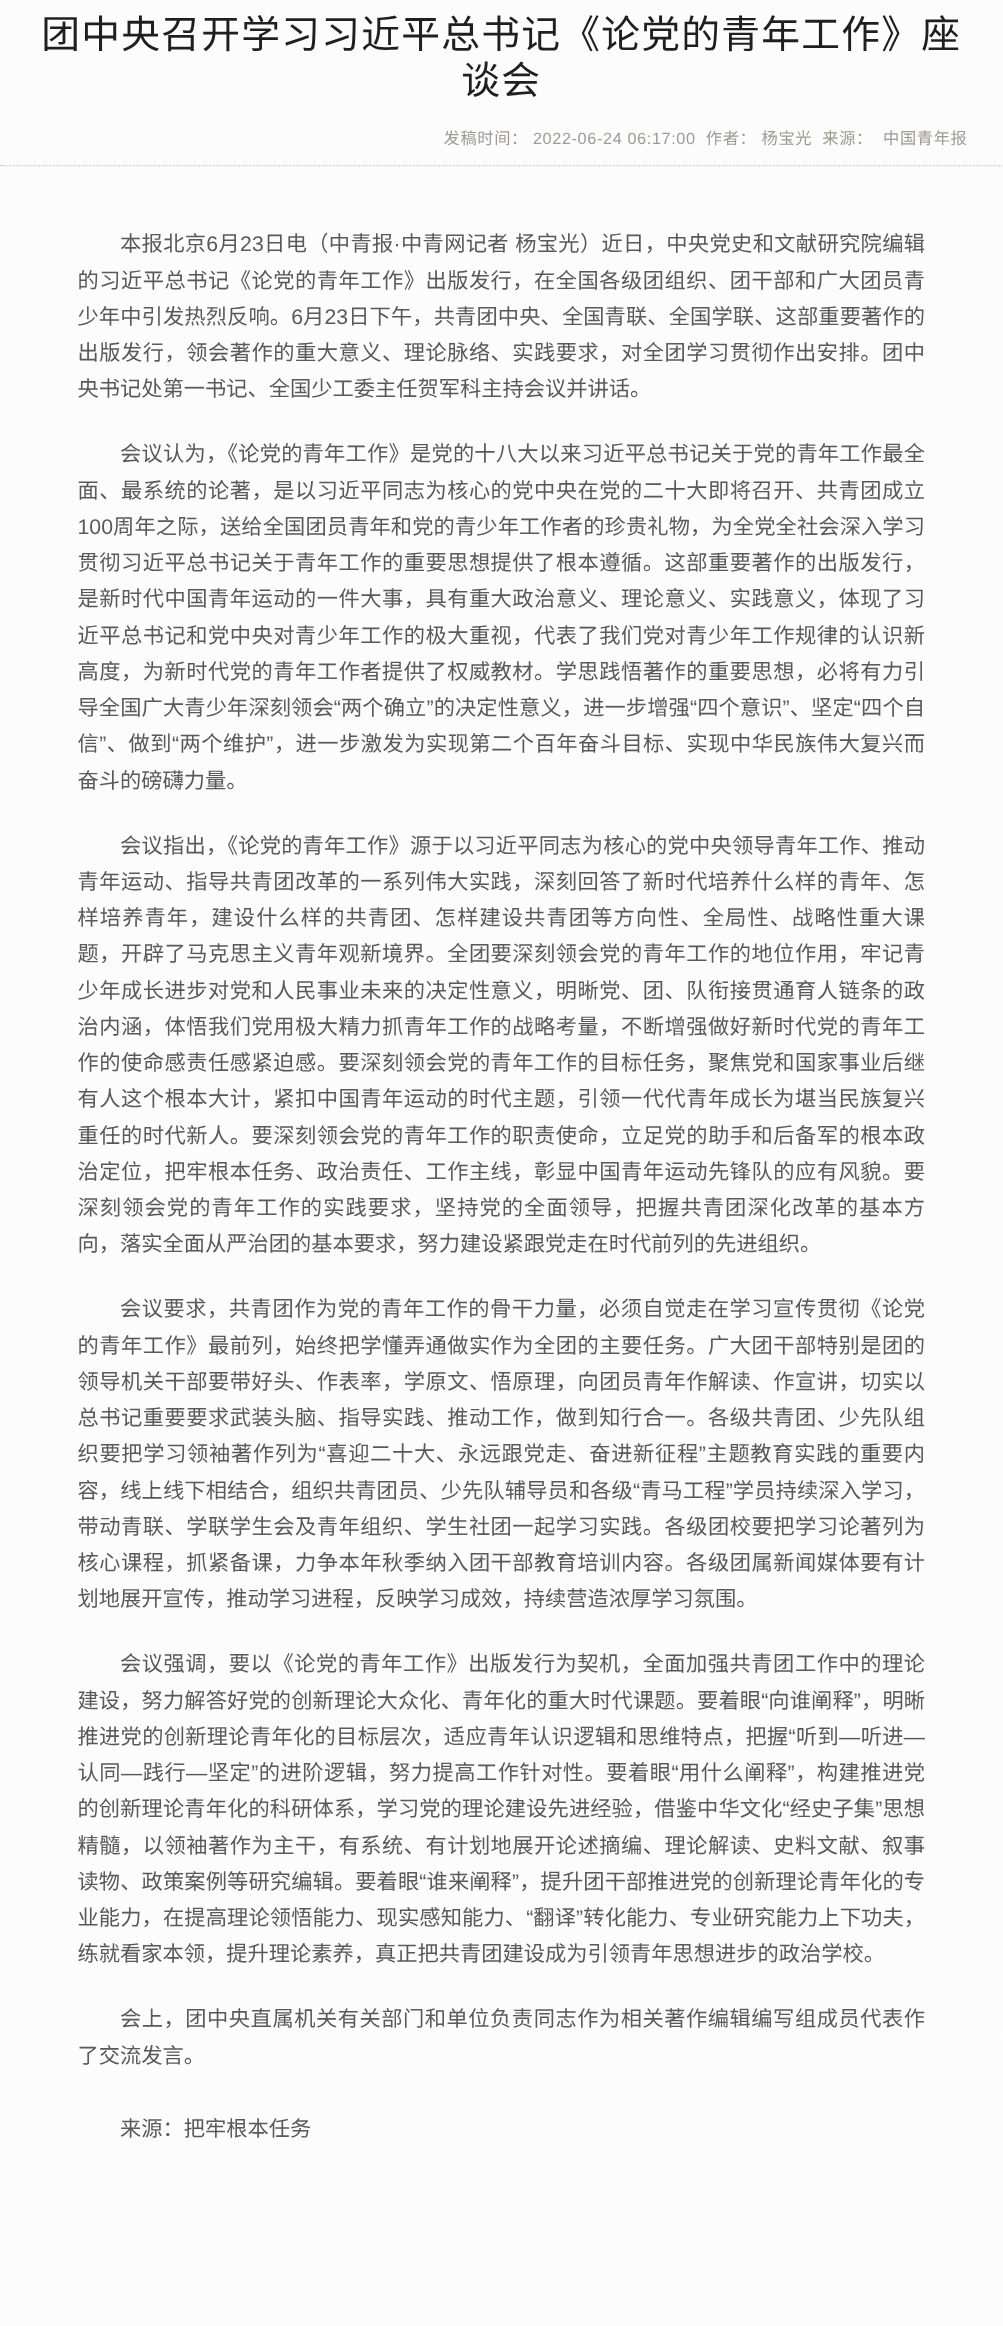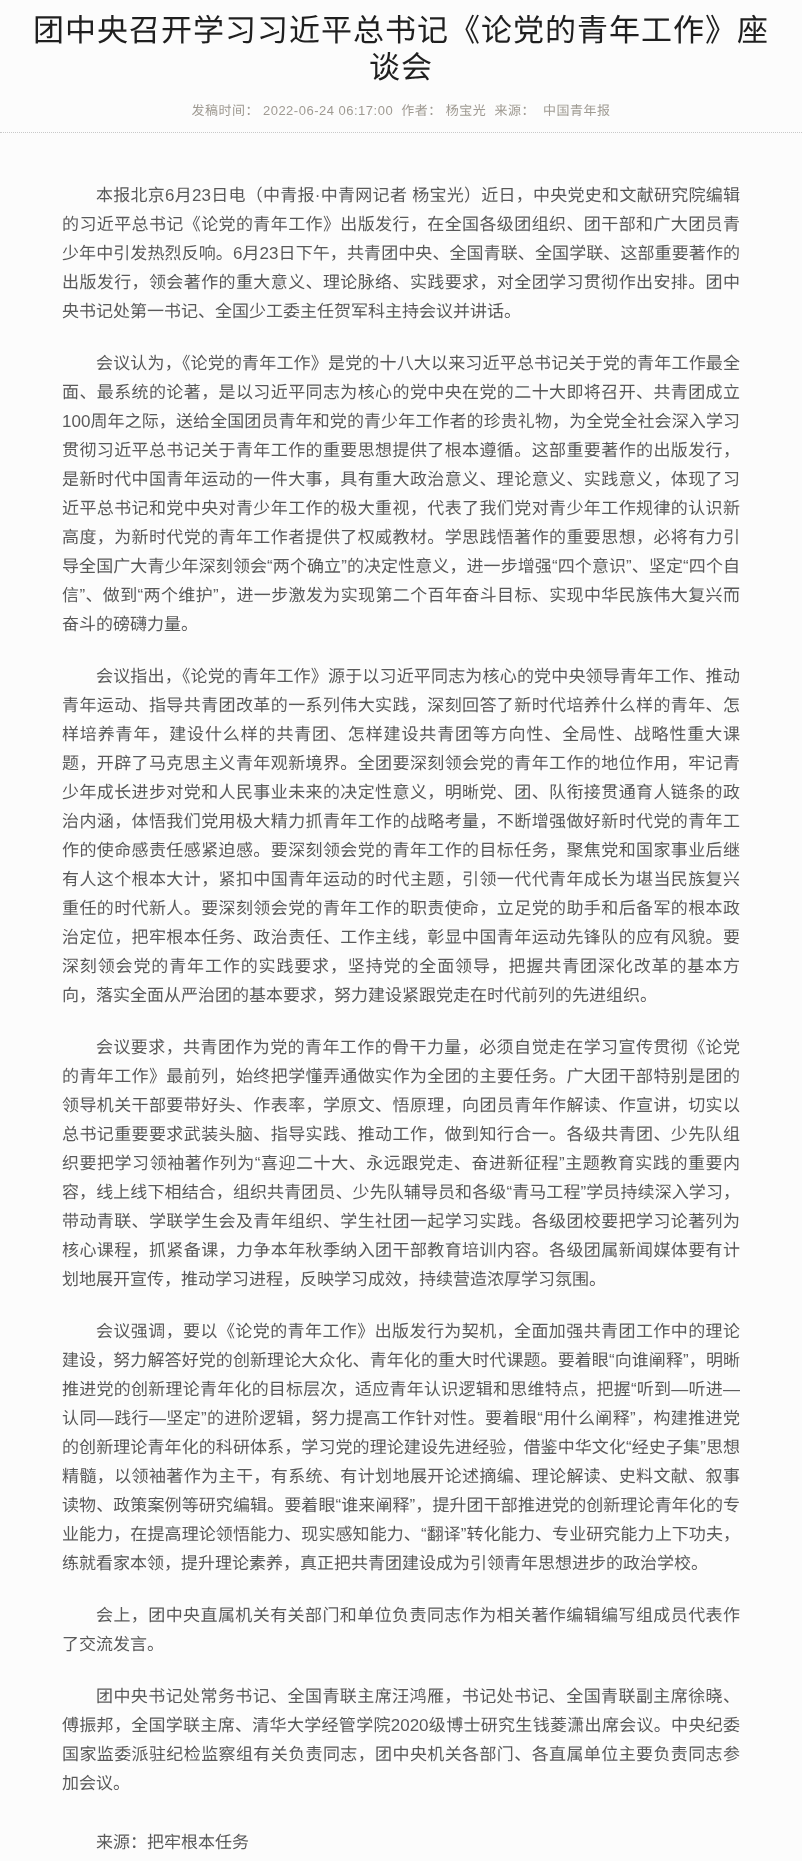--- a/index.html
+++ b/index.html
@@ -18,25 +18,26 @@
     padding: 12px 26px 0;
   }
   .article-title {
     margin: 0;
     font-size: 31px;
     line-height: 1.2;
     font-weight: 500;
     letter-spacing: 1px;
     color: #1f1f1f;
     text-align: center;
+    font-family: Liberation Mono, monospace;
   }
   .article-meta {
     margin-top: 14px;
     padding-bottom: 13px;
-    text-align: center;
+    text-align: right;
     font-size: 13px;
     color: #9f9a92;
     letter-spacing: 0.5px;
   }
   .article-meta span { margin: 0 2px; }
   .divider {
     border: none;
     border-top: 1px dotted #c9c9c9;
     margin: 0;
     height: 0;
@@ -76,17 +77,16 @@
 
   <hr class="divider">
 
   <div class="article-body">
     <p>本报北京6月23日电（中青报·中青网记者 杨宝光）近日，中央党史和文献研究院编辑的习近平总书记《论党的青年工作》出版发行，在全国各级团组织、团干部和广大团员青少年中引发热烈反响。6月23日下午，共青团中央、全国青联、全国学联、这部重要著作的出版发行，领会著作的重大意义、理论脉络、实践要求，对全团学习贯彻作出安排。团中央书记处第一书记、全国少工委主任贺军科主持会议并讲话。</p>
     <p>会议认为，《论党的青年工作》是党的十八大以来习近平总书记关于党的青年工作最全面、最系统的论著，是以习近平同志为核心的党中央在党的二十大即将召开、共青团成立100周年之际，送给全国团员青年和党的青少年工作者的珍贵礼物，为全党全社会深入学习贯彻习近平总书记关于青年工作的重要思想提供了根本遵循。这部重要著作的出版发行，是新时代中国青年运动的一件大事，具有重大政治意义、理论意义、实践意义，体现了习近平总书记和党中央对青少年工作的极大重视，代表了我们党对青少年工作规律的认识新高度，为新时代党的青年工作者提供了权威教材。学思践悟著作的重要思想，必将有力引导全国广大青少年深刻领会“两个确立”的决定性意义，进一步增强“四个意识”、坚定“四个自信”、做到“两个维护”，进一步激发为实现第二个百年奋斗目标、实现中华民族伟大复兴而奋斗的磅礴力量。</p>
     <p>会议指出，《论党的青年工作》源于以习近平同志为核心的党中央领导青年工作、推动青年运动、指导共青团改革的一系列伟大实践，深刻回答了新时代培养什么样的青年、怎样培养青年，建设什么样的共青团、怎样建设共青团等方向性、全局性、战略性重大课题，开辟了马克思主义青年观新境界。全团要深刻领会党的青年工作的地位作用，牢记青少年成长进步对党和人民事业未来的决定性意义，明晰党、团、队衔接贯通育人链条的政治内涵，体悟我们党用极大精力抓青年工作的战略考量，不断增强做好新时代党的青年工作的使命感责任感紧迫感。要深刻领会党的青年工作的目标任务，聚焦党和国家事业后继有人这个根本大计，紧扣中国青年运动的时代主题，引领一代代青年成长为堪当民族复兴重任的时代新人。要深刻领会党的青年工作的职责使命，立足党的助手和后备军的根本政治定位，把牢根本任务、政治责任、工作主线，彰显中国青年运动先锋队的应有风貌。要深刻领会党的青年工作的实践要求，坚持党的全面领导，把握共青团深化改革的基本方向，落实全面从严治团的基本要求，努力建设紧跟党走在时代前列的先进组织。</p>
     <p>会议要求，共青团作为党的青年工作的骨干力量，必须自觉走在学习宣传贯彻《论党的青年工作》最前列，始终把学懂弄通做实作为全团的主要任务。广大团干部特别是团的领导机关干部要带好头、作表率，学原文、悟原理，向团员青年作解读、作宣讲，切实以总书记重要要求武装头脑、指导实践、推动工作，做到知行合一。各级共青团、少先队组织要把学习领袖著作列为“喜迎二十大、永远跟党走、奋进新征程”主题教育实践的重要内容，线上线下相结合，组织共青团员、少先队辅导员和各级“青马工程”学员持续深入学习，带动青联、学联学生会及青年组织、学生社团一起学习实践。各级团校要把学习论著列为核心课程，抓紧备课，力争本年秋季纳入团干部教育培训内容。各级团属新闻媒体要有计划地展开宣传，推动学习进程，反映学习成效，持续营造浓厚学习氛围。</p>
     <p>会议强调，要以《论党的青年工作》出版发行为契机，全面加强共青团工作中的理论建设，努力解答好党的创新理论大众化、青年化的重大时代课题。要着眼“向谁阐释”，明晰推进党的创新理论青年化的目标层次，适应青年认识逻辑和思维特点，把握“听到—听进—认同—践行—坚定”的进阶逻辑，努力提高工作针对性。要着眼“用什么阐释”，构建推进党的创新理论青年化的科研体系，学习党的理论建设先进经验，借鉴中华文化“经史子集”思想精髓，以领袖著作为主干，有系统、有计划地展开论述摘编、理论解读、史料文献、叙事读物、政策案例等研究编辑。要着眼“谁来阐释”，提升团干部推进党的创新理论青年化的专业能力，在提高理论领悟能力、现实感知能力、“翻译”转化能力、专业研究能力上下功夫，练就看家本领，提升理论素养，真正把共青团建设成为引领青年思想进步的政治学校。</p>
     <p>会上，团中央直属机关有关部门和单位负责同志作为相关著作编辑编写组成员代表作了交流发言。</p>
-    <p>团中央书记处常务书记、全国青联主席汪鸿雁，书记处书记、全国青联副主席徐晓、傅振邦，全国学联主席、清华大学经管学院2020级博士研究生钱菱潇出席会议。中央纪委国家监委派驻纪检监察组有关负责同志，团中央机关各部门、各直属单位主要负责同志参加会议。</p>
     <p class="source-line">来源：把牢根本任务</p>
   </div>
 
 </div>
 
 </body></html>

